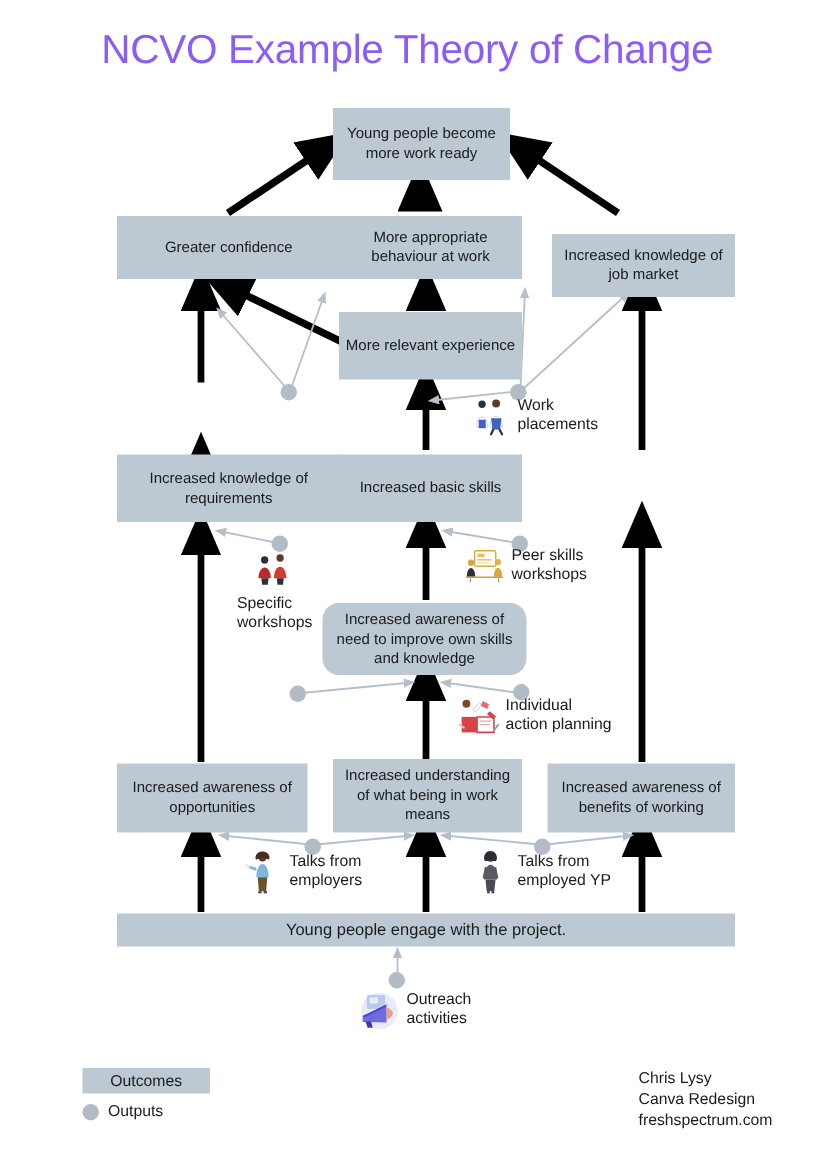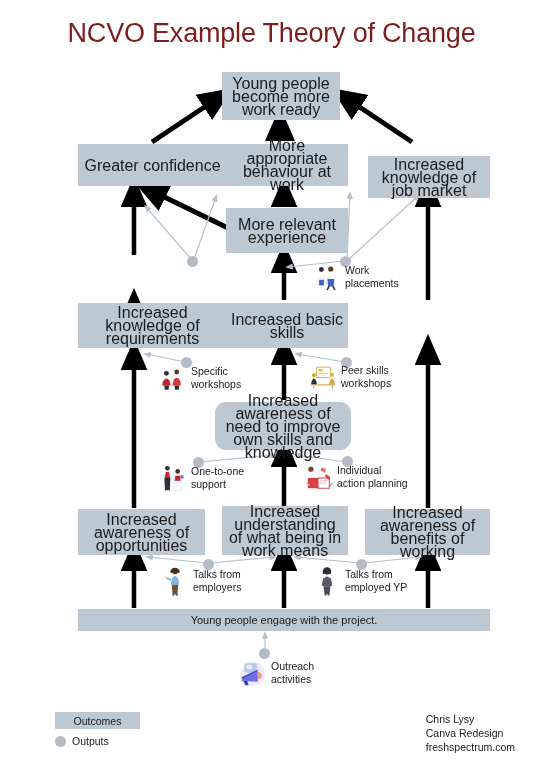--- a/index.html
+++ b/index.html
@@ -7,27 +7,27 @@
   body{
     width:543px;height:768px;position:relative;overflow:hidden;
     font-family:"Liberation Sans","DejaVu Sans",sans-serif;
     color:#1b1b1b;
   }
   #canvas{position:absolute;inset:0;width:543px;height:768px;}
   svg.layer{position:absolute;left:0;top:0;width:543px;height:768px;pointer-events:none;}
 
   .page-title{
     position:absolute;left:0;top:18px;width:543px;text-align:center;
-    font-size:27px;font-weight:400;letter-spacing:-0.2px;color:#7f1d1d;
+    font-size:27px;font-weight:400;letter-spacing:-0.2px;color:#8b5cf6;
   }
 
   .outcome{
     position:absolute;background:#bcc8d2;box-sizing:border-box;
     display:flex;align-items:center;justify-content:center;text-align:center;
-    font-size:16px;line-height:13px;color:#1b1b1b;padding:2px 4px;
+    font-size:10px;line-height:13px;color:#1b1b1b;padding:2px 4px;
   }
   .outcome.band{font-size:11px;}
 
   .output{position:absolute;display:flex;align-items:center;gap:3px;}
   .output .olabel{
     font-size:10.5px;line-height:13px;color:#1b1b1b;white-space:pre-line;
   }
   .node-dot{
     position:absolute;width:11px;height:11px;border-radius:50%;
     background:#b3bcc6;
@@ -176,21 +176,21 @@
       <circle cx="20" cy="7.5" r="2.8" fill="#5a3a28"></circle>
       <path d="M15.6 24c0-4.2 2-7.4 4.4-7.4S24.4 19.8 24.4 24z" fill="#ffffff" stroke="#c9d2de" stroke-width="0.7"></path>
       <path d="M16.4 18h7.4l-1 8h-5.4z" fill="#3f63c4"></path>
       <path d="M18 26l-1.6 3.4M22.4 26l1.8 3.4" stroke="#2f2f3a" stroke-width="1.6" stroke-linecap="round"></path>
     </svg>
     <span class="olabel">Work
 placements</span>
   </div>
 
   <div class="node-dot" style="left:181px;top:357px;"></div>
-  <div class="output" style="left:158px;top:363px;">
+  <div class="output" style="left:158px;top:363px;flex-direction:column;">
     <svg class="ico" viewBox="0 0 32 32">
       <ellipse cx="16" cy="24" rx="13" ry="5.4" fill="#ffffff"></ellipse>
       <circle cx="9" cy="11" r="2.6" fill="#2f2f3a"></circle>
       <path d="M4.6 24c0-4.4 2-7.6 4.4-7.6S13.4 19.6 13.4 24z" fill="#c0262b"></path>
       <circle cx="20" cy="9.6" r="2.6" fill="#5a3a28"></circle>
       <path d="M15.6 24c0-4.8 2-8.2 4.4-8.2S24.4 19.2 24.4 24z" fill="#d63a34"></path>
       <path d="M6.6 24h5.2l-0.6 4.6H7.2z" fill="#2f2f3a"></path>
       <path d="M17.6 24h5l-0.6 4.6h-3.8z" fill="#2f2f3a"></path>
     </svg>
     <span class="olabel">Specific
@@ -210,35 +210,20 @@
       <path d="M22.6 24c0-3.6 1.4-6.4 3-6.4s3 2.8 3 6.4z" fill="#d8ac3c"></path>
       <line x1="3" y1="24.4" x2="29" y2="24.4" stroke="#c9a03a" stroke-width="1.1"></line>
       <line x1="6" y1="25" x2="6" y2="28" stroke="#bda06a" stroke-width="1"></line>
       <line x1="26" y1="25" x2="26" y2="28" stroke="#bda06a" stroke-width="1"></line>
     </svg>
     <span class="olabel">Peer skills
 workshops</span>
   </div>
 
   <div class="node-dot" style="left:193px;top:457px;"></div>
-  <div class="output" style="left:158px;top:463px;">
-    <svg class="ico" viewBox="0 0 32 32">
-      <circle cx="10" cy="5.6" r="2.5" fill="#2f2f3a"></circle>
-      <path d="M6 16c0-3.8 1.8-6.6 4-6.6s4 2.8 4 6.6z" fill="#ffffff" stroke="#cfd6e0" stroke-width="0.7"></path>
-      <path d="M8.4 9.6h3.2L13 16H7z" fill="#c0262b"></path>
-      <path d="M6.8 16h6.4l-0.6 13H7.4z" fill="#2f2f3a"></path>
-      <circle cx="21" cy="9" r="2.5" fill="#4a3326"></circle>
-      <path d="M16.6 19c0-4 2-7 4.4-7s4.4 3 4.4 7z" fill="#ffffff" stroke="#cfd6e0" stroke-width="0.7"></path>
-      <path d="M17.8 19h6.4l1.2 10H16.6z" fill="#ffffff" stroke="#d5dbe4" stroke-width="0.7"></path>
-      <path d="M18.6 13.6h4.6l0.8 5.2h-6.2z" fill="#c0262b"></path>
-      <rect x="23.8" y="13" width="3.4" height="3.6" rx="0.6" fill="#8b5cc0"></rect>
-    </svg>
-    <span class="olabel">One-to-one
-support</span>
-  </div>
 
   <div class="node-dot" style="left:342px;top:456px;"></div>
   <div class="output" style="left:304px;top:462px;">
     <svg class="ico" viewBox="0 0 32 32">
       <path d="M4 17h11v11H4z" fill="#d8434a"></path>
       <path d="M15 17h12v11H15z" fill="#ffffff" stroke="#d8434a" stroke-width="1.1"></path>
       <line x1="17" y1="20" x2="25" y2="20" stroke="#e8a7ab" stroke-width="0.9"></line>
       <line x1="17" y1="22.4" x2="24" y2="22.4" stroke="#e8a7ab" stroke-width="0.9"></line>
       <circle cx="7.4" cy="7.6" r="2.8" fill="#7a4a2c"></circle>
       <path d="M12 12l4.6-5.2 1.8 1.6L13.8 13.6z" fill="#ffffff" stroke="#c9d2de" stroke-width="0.7"></path>

